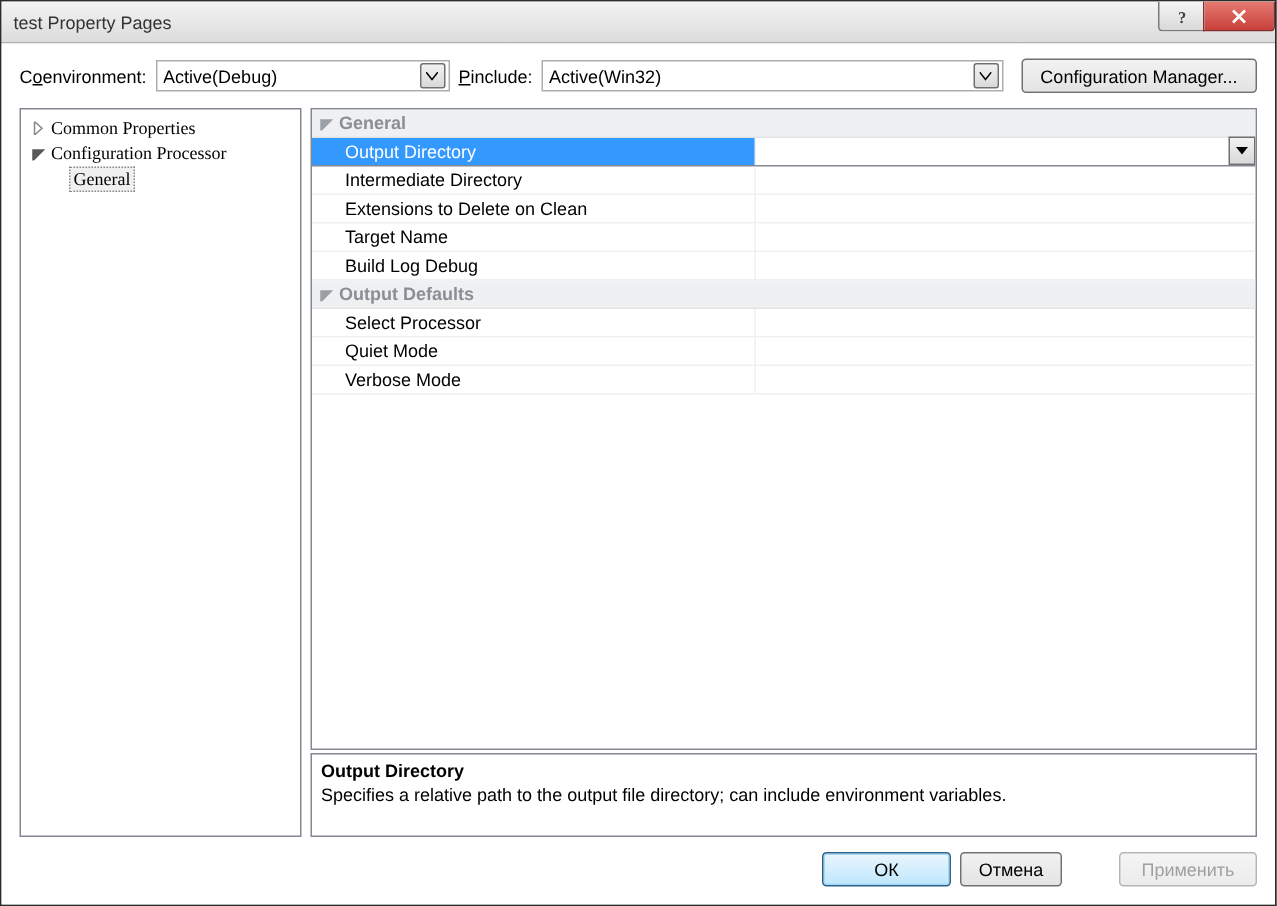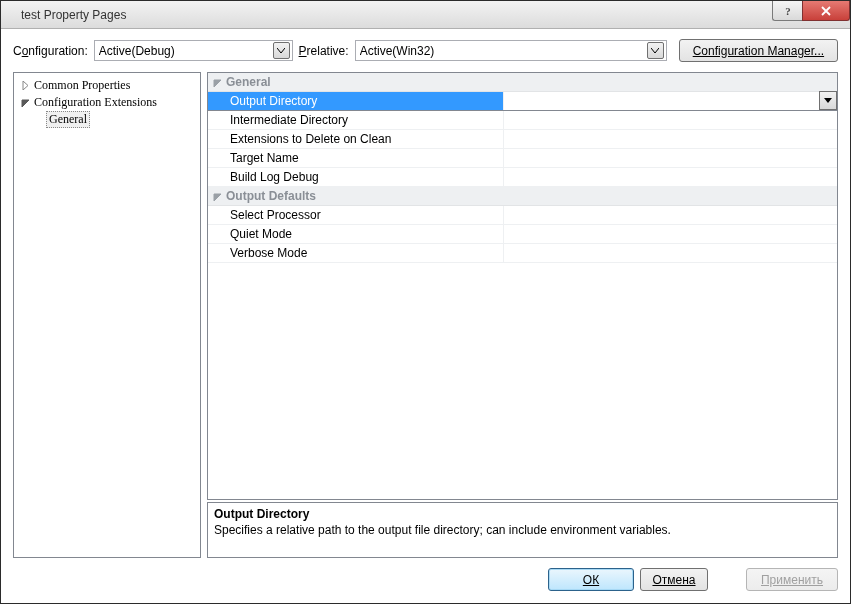--- a/index.html
+++ b/index.html
@@ -20,21 +20,21 @@
     position: relative;
     display: flex;
     flex-direction: column;
   }
   .titlebar {
     height: 28px;
     background: linear-gradient(to bottom, #f3f3f3, #dcdcdc);
     border-bottom: 1px solid #b0b0b0;
     display: flex;
     align-items: center;
-    padding: 0 0 0 20px;
+    padding: 0 0 0 8px;
   }
   .titlebar-title { color: #333; flex: 1; }
   .titlebar-btns { display: flex; height: 100%; }
   .tbtn {
     width: 30px; height: 20px;
     margin-top: 0;
     border: 1px solid #7a7a7a;
     border-top: none;
     display: flex; align-items: center; justify-content: center;
     background: linear-gradient(to bottom,#f5f5f5,#d9d9d9);
@@ -84,21 +84,20 @@
   .combo.cfg { width: 200px; }
   .combo.plat { width: 314px; justify-content: space-between; }
   .btn {
     height: 23px;
     border: 1px solid #707070;
     background: linear-gradient(to bottom,#f2f2f2,#e3e3e3);
     border-radius: 3px;
     padding: 0 12px;
     display:flex;align-items:center;justify-content:center;
     white-space:nowrap;
-    text-decoration:underline;
   }
   .btn.cm { width: 160px; }
   .mainarea {
     flex:1;
     display:flex;
     gap:6px;
     min-height:0;
   }
   .tree {
     width: 188px;
@@ -211,30 +210,30 @@
         <svg viewBox="0 0 12 12">
             <path d="M2 2 L10 10 M10 2 L2 10" stroke="#fff" stroke-width="1.8"></path>
           </svg>
       </div>
     </div>
   </div>
 
   <div class="client">
 
     <div class="toprow">
-      <span class="lbl"><span>C</span><span class="u">o</span><span>nfiguration:</span></span>
+      <span class="lbl"><span>C</span><span class="u">o</span><span>environment:</span></span>
       <div class="combo cfg">
         <span class="ctext">Active(Debug)</span>
         <div class="cbtn">
             <svg viewBox="0 0 8 6">
               <path d="M0 0 L4 5 L8 0" fill="none" stroke="#000" stroke-width="1"></path>
             </svg>
           </div>
       </div>
-      <span class="lbl"><span></span><span class="u">P</span><span>relative:</span></span>
+      <span class="lbl"><span></span><span class="u">P</span><span>include:</span></span>
       <div class="combo plat">
         <span class="ctext">Active(Win32)</span>
         <div class="cbtn">
             <svg viewBox="0 0 8 6">
               <path d="M0 0 L4 5 L8 0" fill="none" stroke="#000" stroke-width="1"></path>
             </svg>
           </div>
       </div>
       <div style="flex:1"></div>
       <div class="btn cm">
@@ -252,21 +251,21 @@
               </svg>
             </span>
           <span class="tlabel">Common Properties</span>
         </div>
         <div class="tnode">
           <span class="tarrow">
               <svg viewBox="0 0 9 9">
                 <path d="M1 2 L8 2 L1 9 Z" fill="#595959" stroke="#595959"></path>
               </svg>
             </span>
-          <span class="tlabel">Configuration Extensions</span>
+          <span class="tlabel">Configuration Processor</span>
         </div>
         <div class="tnode child selected">
           <span class="tlabel">General</span>
         </div>
       </div>
 
       <div class="rightcol">
         <div class="propgrid">
 
           <div class="pg-cat">

